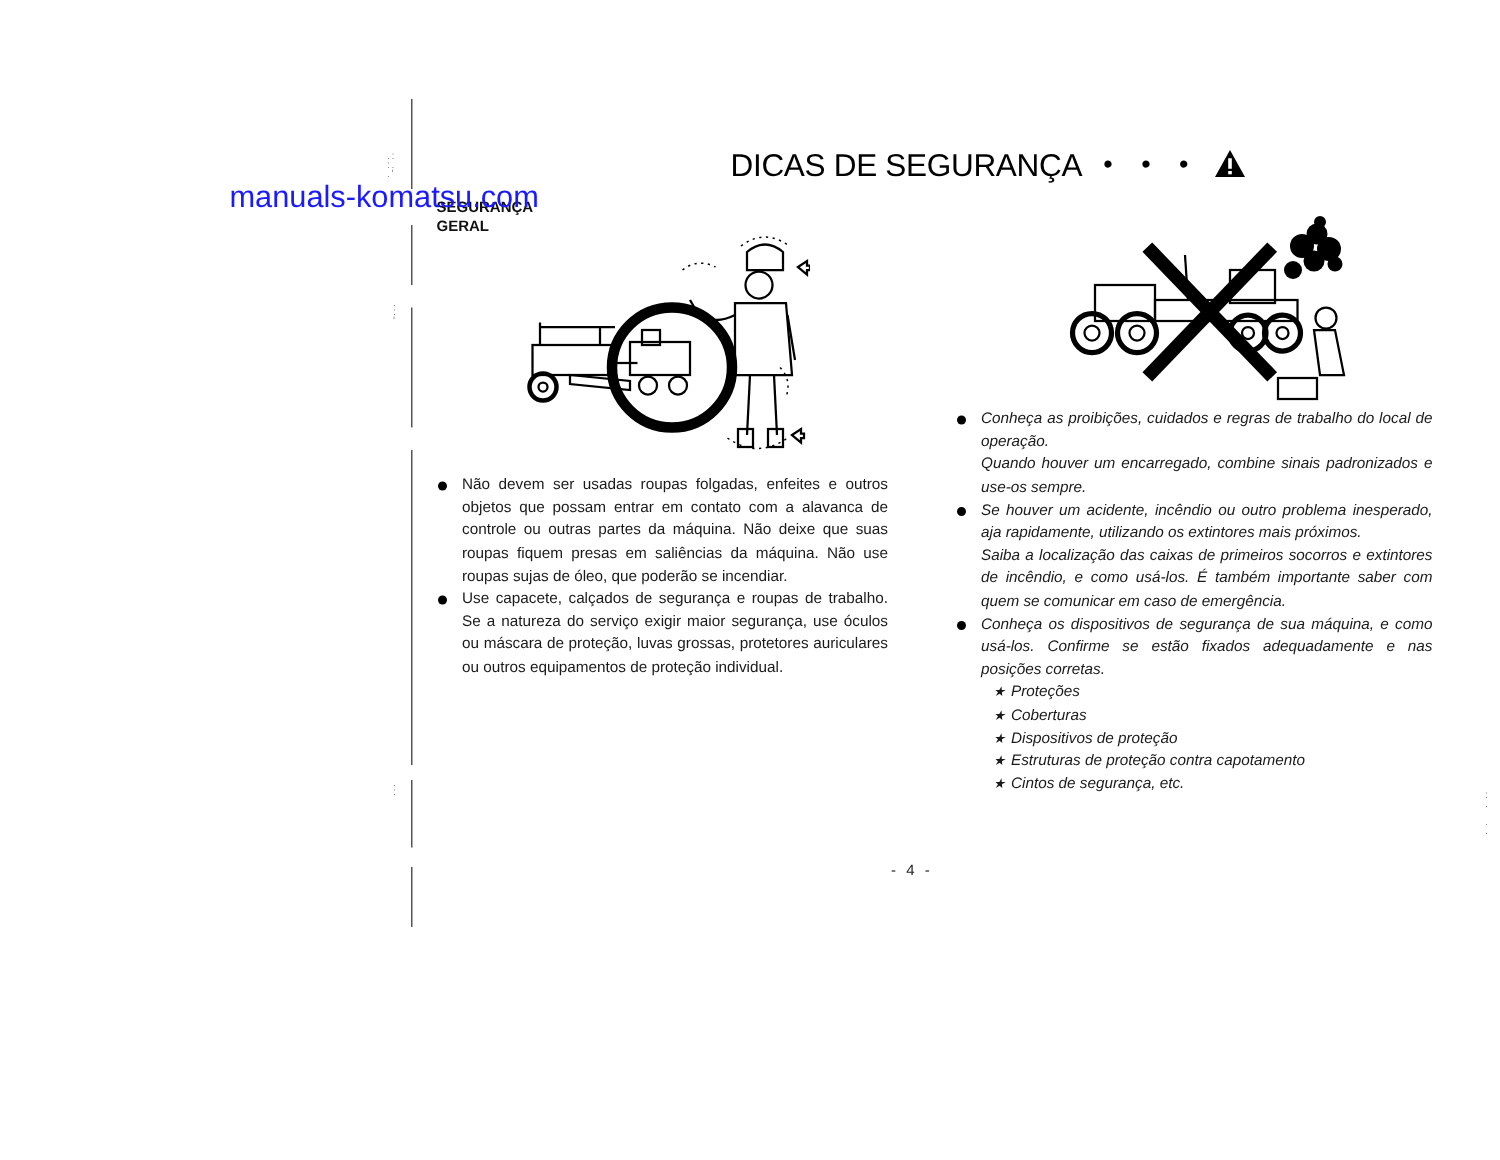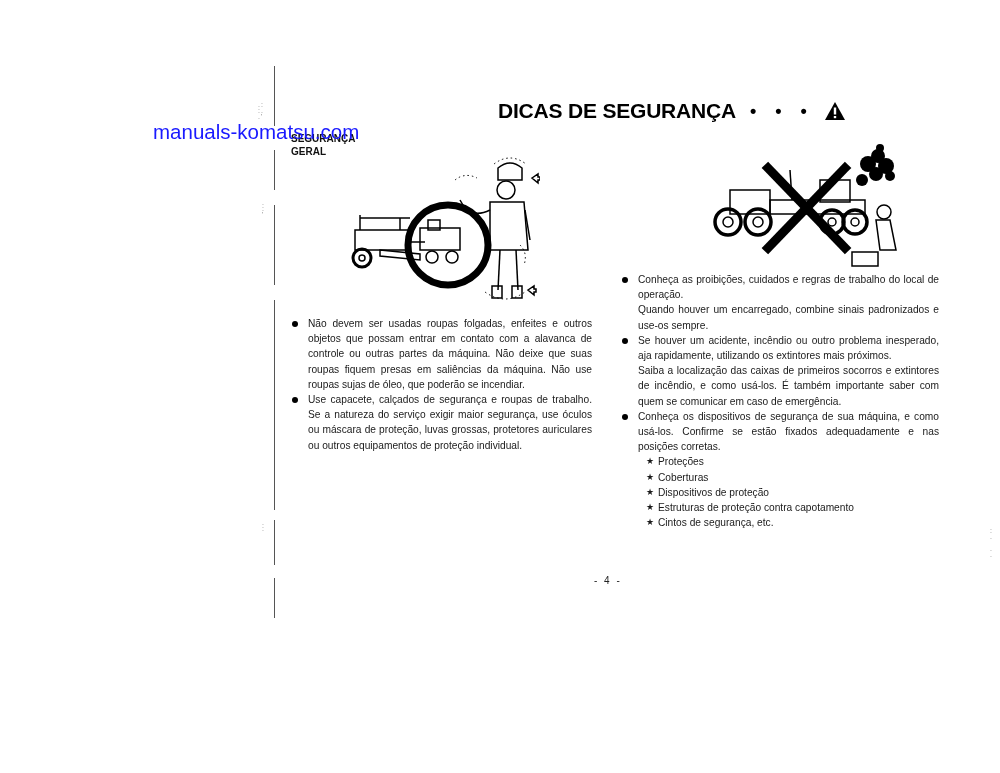--- a/index.html
+++ b/index.html
@@ -23,29 +23,29 @@
     }
     .scan-specks {
       position: absolute;
       font-size: 7px;
       color: #888;
       line-height: 6px;
       letter-spacing: 1px;
     }
     .page-title {
       position: absolute;
-      left: 498px;
+      left: 487px;
       top: 99px;
-      font-weight: bold;
+      font-weight: normal;
       font-size: 21px;
       letter-spacing: -0.2px;
       color: #000;
       white-space: nowrap;
       display: flex;
-      align-items: center;
+      align-items: flex-start;
     }
     .title-dots {
       margin-left: 14px;
       font-size: 18px;
       letter-spacing: 7px;
     }
     .warn-icon {
       display: inline-block;
       margin-left: 10px;
       width: 22px;
@@ -73,21 +73,21 @@
       position: absolute;
     }
     .col {
       position: absolute;
       font-size: 10.2px;
       line-height: 15.2px;
       color: #1a1a1a;
       text-align: justify;
     }
     .col-left { left: 292px; top: 316px; width: 300px; }
-    .col-right { left: 622px; top: 272px; width: 317px; }
+    .col-right { left: 638px; top: 272px; width: 317px; font-style: italic; }
     .item {
       position: relative;
       padding-left: 16px;
     }
     .item .bullet {
       position: absolute;
       left: 0;
       top: 5px;
       width: 6px;
       height: 6px;

